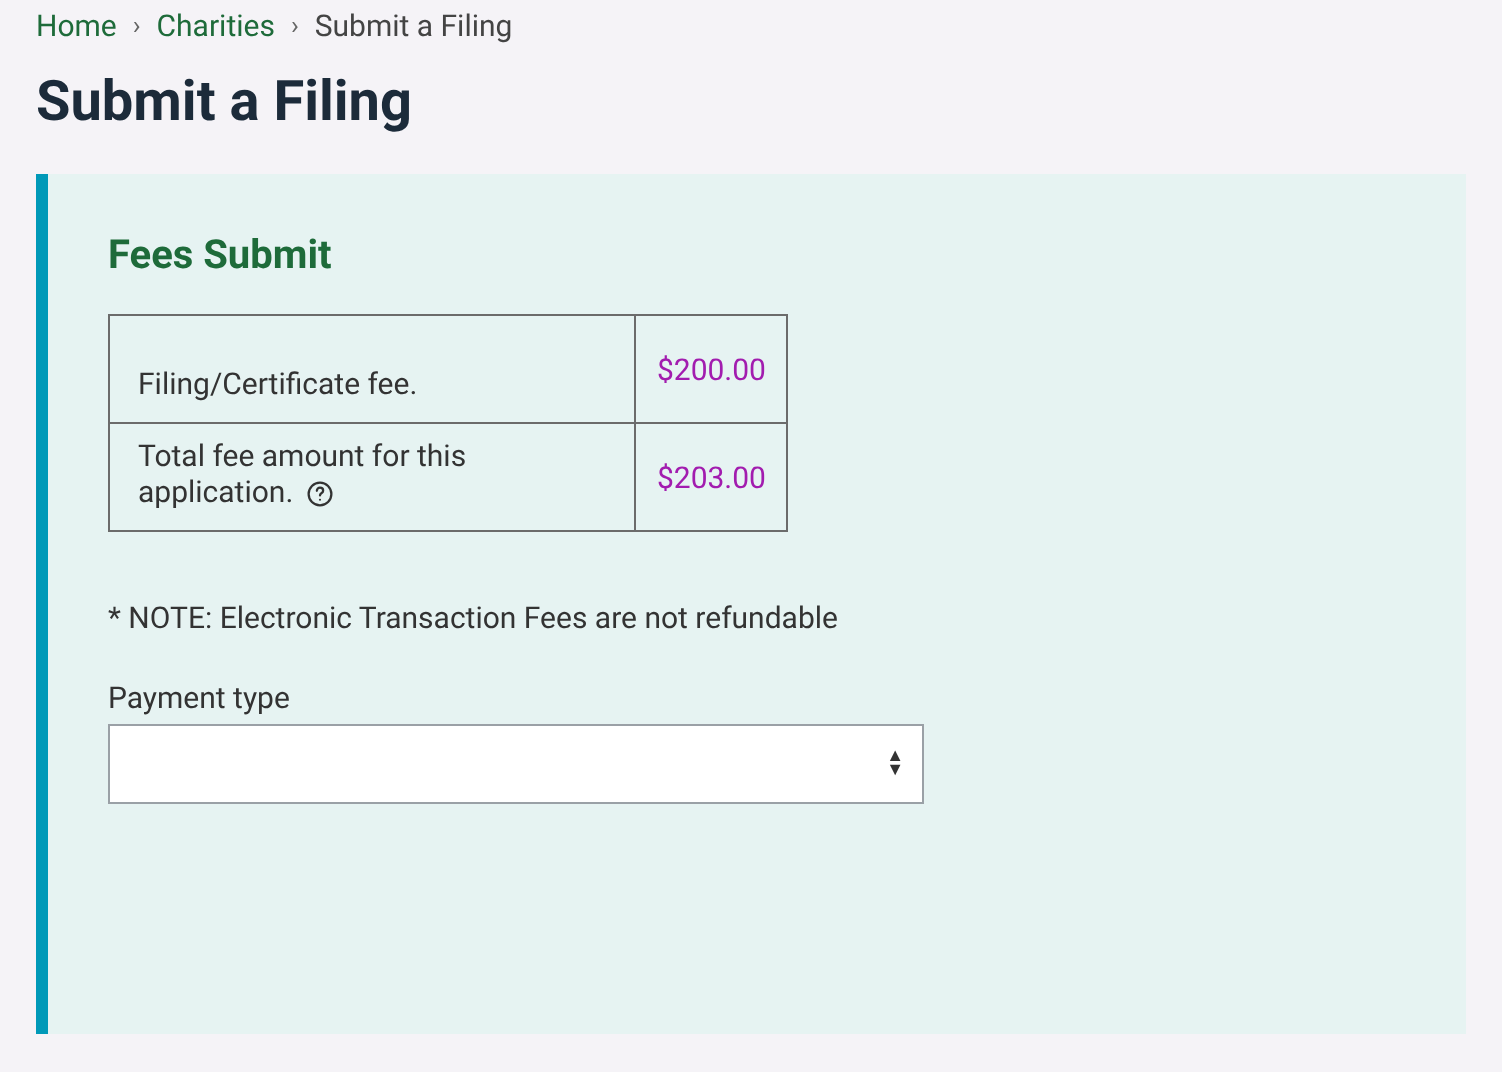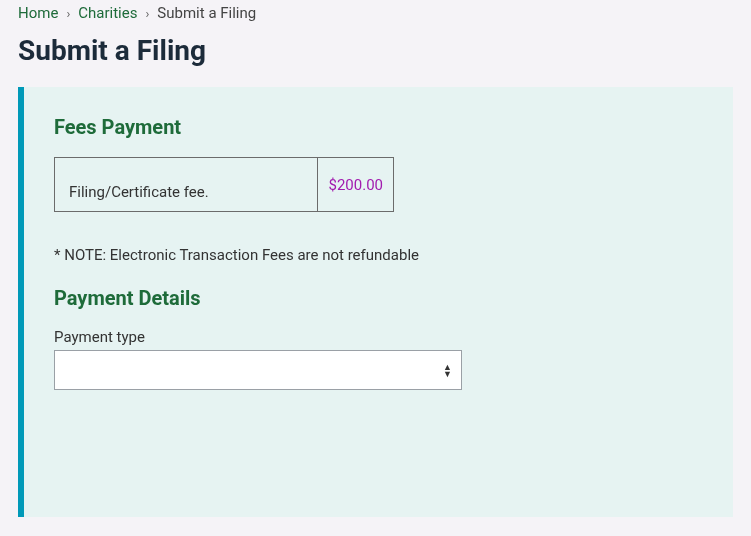--- a/index.html
+++ b/index.html
@@ -131,38 +131,52 @@
     <span class="sep">›</span>
     <a href="#">Charities</a>
     <span class="sep">›</span>
     <span class="current">Submit a Filing</span>
   </nav>
 
   <h1 class="page-title">Submit a Filing</h1>
 
   <div class="card">
 
-    <h2 class="section-heading">Fees Payment</h2>
+    <h2 class="section-heading">Fees Submit</h2>
 
     <table class="fees-table">
       <tbody>
           <tr>
         <td class="label">
           <span>Filing/Certificate fee.</span>
         </td>
         <td class="amount">
           <span>$200.00</span>
         </td>
       </tr>
+      <tr>
+        <td class="label">
+          <span>Total fee amount for this application.</span>
+          <span class="help-icon">
+            <svg width="14" height="14" viewBox="0 0 16 16" fill="none" stroke="currentColor" stroke-width="1.3">
+              <circle cx="8" cy="8" r="6.5"></circle>
+              <path d="M6.2 6.2c0-1 .8-1.8 1.8-1.8s1.8.7 1.8 1.7c0 .9-.6 1.2-1.2 1.6-.5.3-.6.6-.6 1.1" stroke-linecap="round"></path>
+              <circle cx="8" cy="11.3" r="0.6" fill="currentColor" stroke="none"></circle>
+            </svg>
+          </span>
+        </td>
+        <td class="amount">
+          <span>$203.00</span>
+        </td>
+      </tr>
     </tbody>
       </table>
 
     <div class="note">* NOTE: Electronic Transaction Fees are not refundable</div>
 
-    <h2 class="section-heading">Payment Details</h2>
 
     <div class="field-label">Payment type</div>
 
     <div class="select-wrap">
       <select>
         <option></option>
       </select>
       <span class="select-caret">
         <span>▲</span>
         <span>▼</span>

